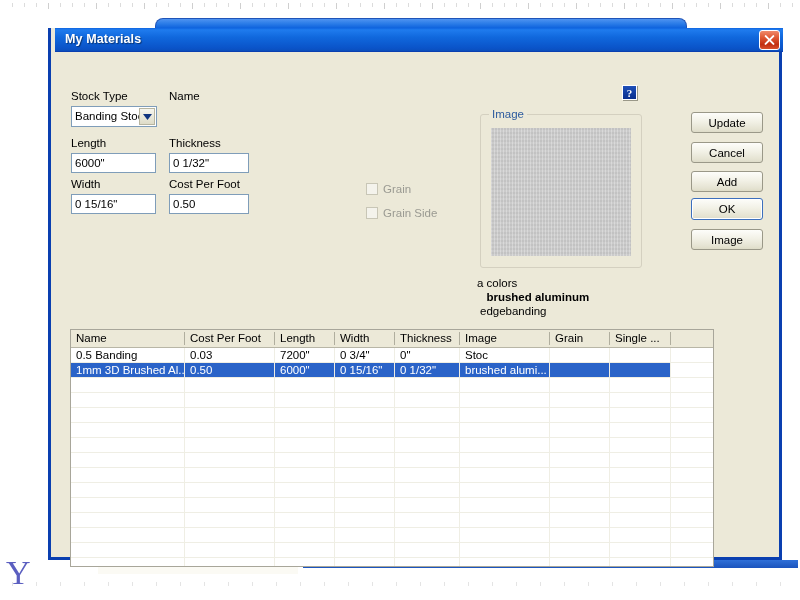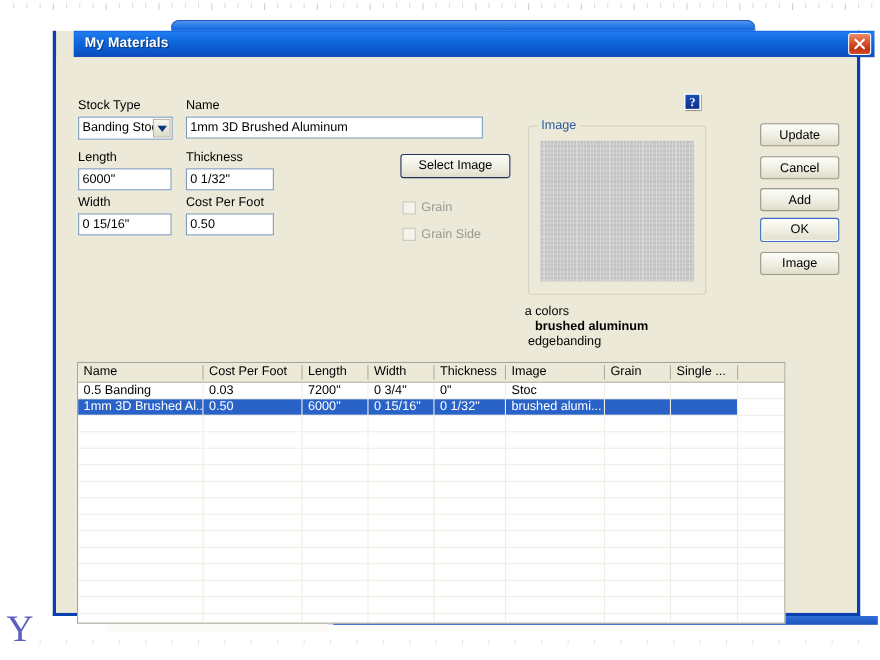--- a/index.html
+++ b/index.html
@@ -57,21 +57,21 @@
   
   .dialog {
     position: absolute; left: 48px; top: 28px;
     width: 734px; height: 532px;
     border: 3px solid #0a3fb0;
     border-top: none;
     box-sizing: border-box;
     background: #ece9d8;
   }
   .titlebar {
-    position: absolute; left: 16px; top: 0; width: 100%; height: 24px;
+    position: absolute; left: 4px; top: 0; width: 100%; height: 24px;
     background: linear-gradient(to bottom,
        #0f64e0 0%, #1f7bee 8%, #1068dd 40%, #0a53c8 88%, #0b4ebb 100%);
     border-bottom: 1px solid #0a3fb0;
     box-sizing: border-box;
   }
   .titlebar-text {
     position: absolute; left: 10px; top: 4px;
     color: #ffffff; font-size: 12.5px; font-weight: bold;
     letter-spacing: 0.1px;
     text-shadow: 1px 1px 1px rgba(0,0,0,0.45);
@@ -355,35 +355,33 @@
       <div class="combo" style="left:20px; top:54px; width:86px;">
         <span>Banding Stoc</span>
         <span class="arrowbox">
           <svg width="9" height="6" viewBox="0 0 9 6" aria-hidden="true">
               <path d="M0 0 L9 0 L4.5 6 Z" fill="#10357f"></path>
             </svg>
         </span>
       </div>
 
       <div class="lbl" style="left:118px; top:38px;">Name</div>
-      <div class="txt" style="left:118px; top:54px; width:270px;" placeholder="">1mm 3D Brushed Aluminum</div>
 
       <div class="lbl" style="left:20px; top:85px;">Length</div>
       <div class="txt" style="left:20px; top:101px; width:85px;">6000"</div>
 
       <div class="lbl" style="left:118px; top:85px;">Thickness</div>
       <div class="txt" style="left:118px; top:101px; width:80px;">0 1/32"</div>
 
       <div class="lbl" style="left:20px; top:126px;">Width</div>
       <div class="txt" style="left:20px; top:142px; width:85px;">0 15/16"</div>
 
       <div class="lbl" style="left:118px; top:126px;">Cost Per Foot</div>
       <div class="txt" style="left:118px; top:142px; width:80px;">0.50</div>
 
-      <div class="btn focusdark" style="left:313px; top:88px; width:100px; height:22px;">Select Image</div>
 
       <div class="chk" style="left:315px; top:131px;">
         <span class="box"></span>
         <span class="cap">Grain</span>
       </div>
       <div class="chk" style="left:315px; top:155px;">
         <span class="box"></span>
         <span class="cap">Grain Side</span>
       </div>
 

